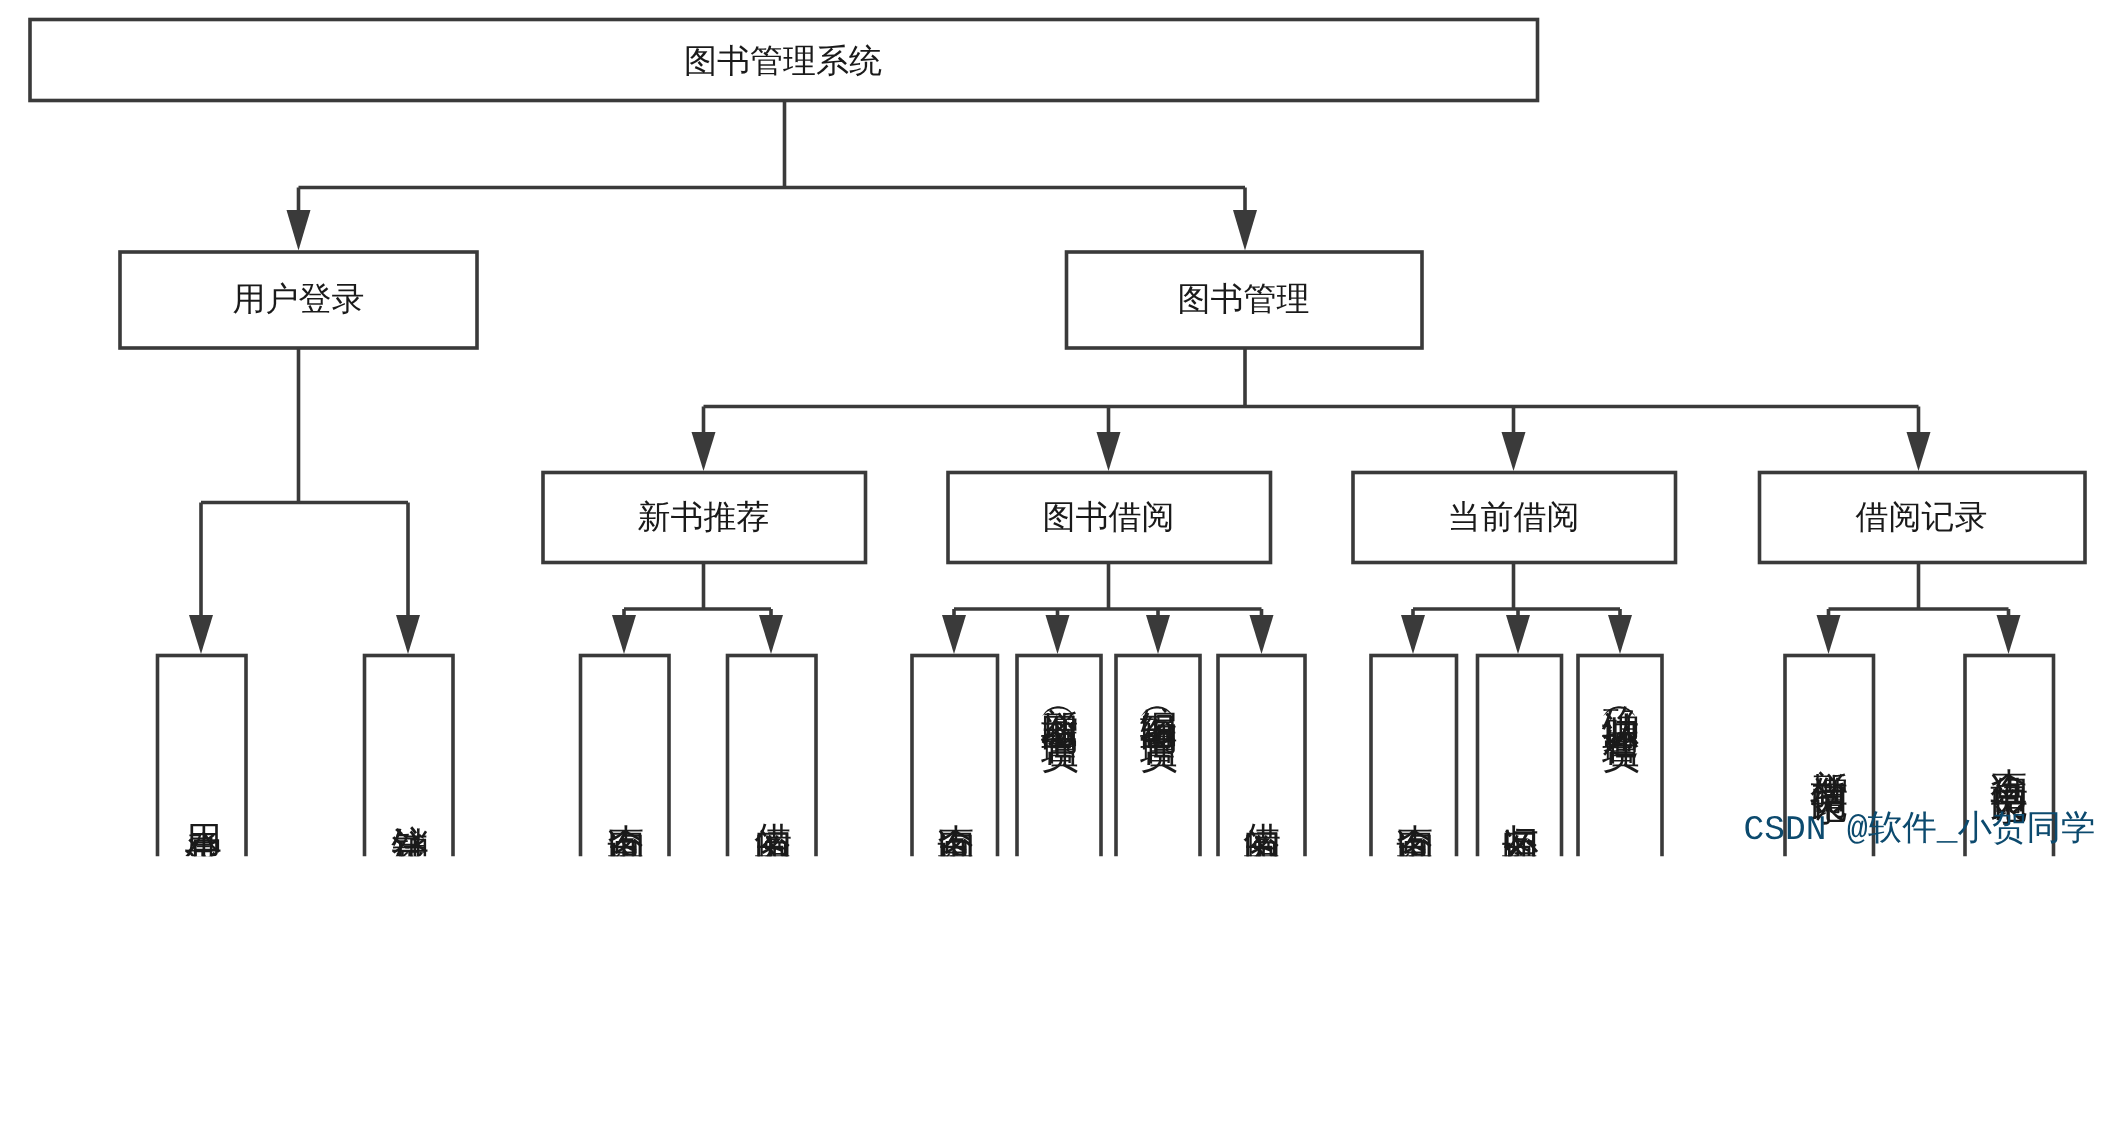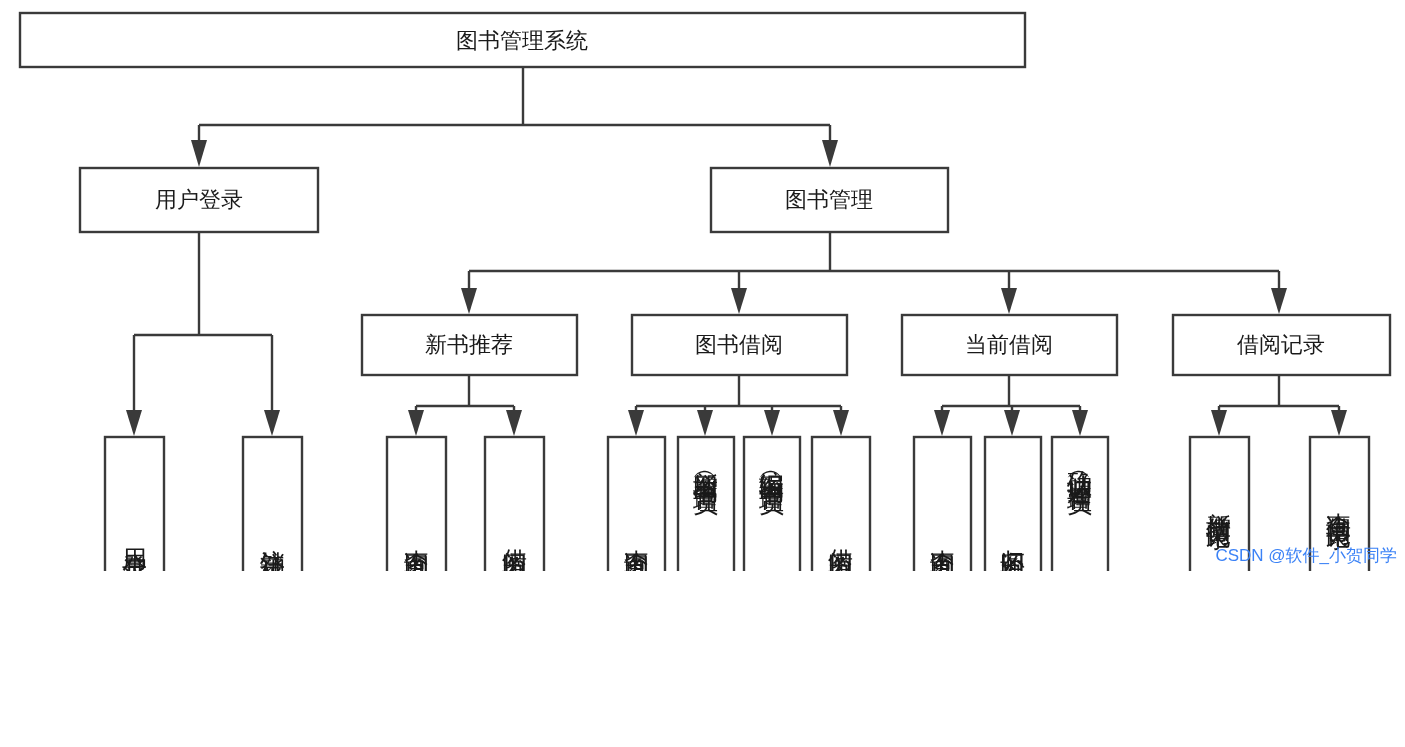--- a/index.html
+++ b/index.html
@@ -56,23 +56,23 @@
     line-height: 1.0;
     color: #1a1a1a;
     letter-spacing: 3px;
     white-space: nowrap;
     pointer-events: none;
   }
   .watermark {
     position: absolute;
     right: 8px;
     bottom: 4px;
-    font-family: Liberation Sans, sans-serif;
-    font-size: 17px;
-    color: #3b82f6;
+    font-family: Liberation Mono, monospace;
+    font-size: 23px;
+    color: #0c4a6e;
     white-space: nowrap;
   }
 </style>
 </head>
 <body>
 
 <div id="stage">
 
   <svg id="diagram-svg" viewBox="0 0 1405 747">
 

